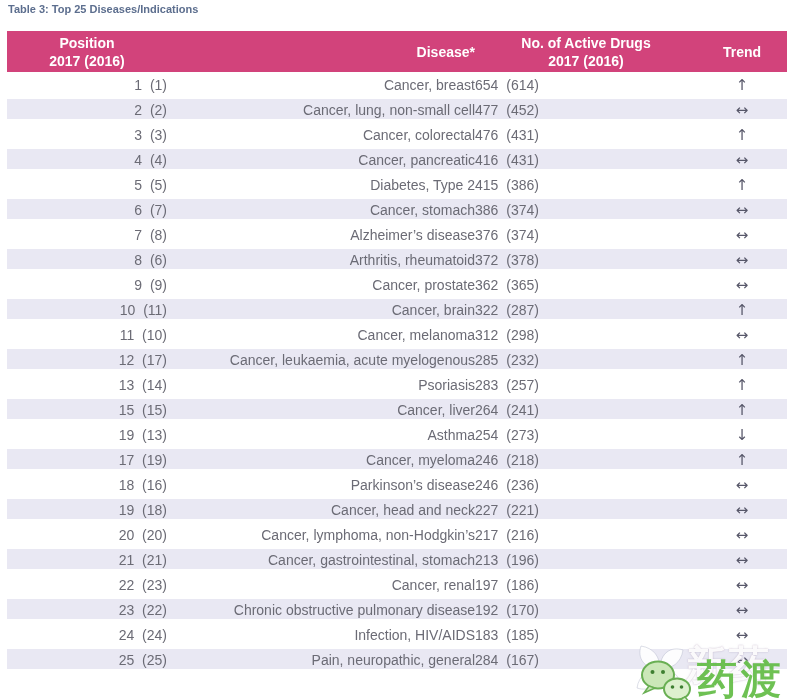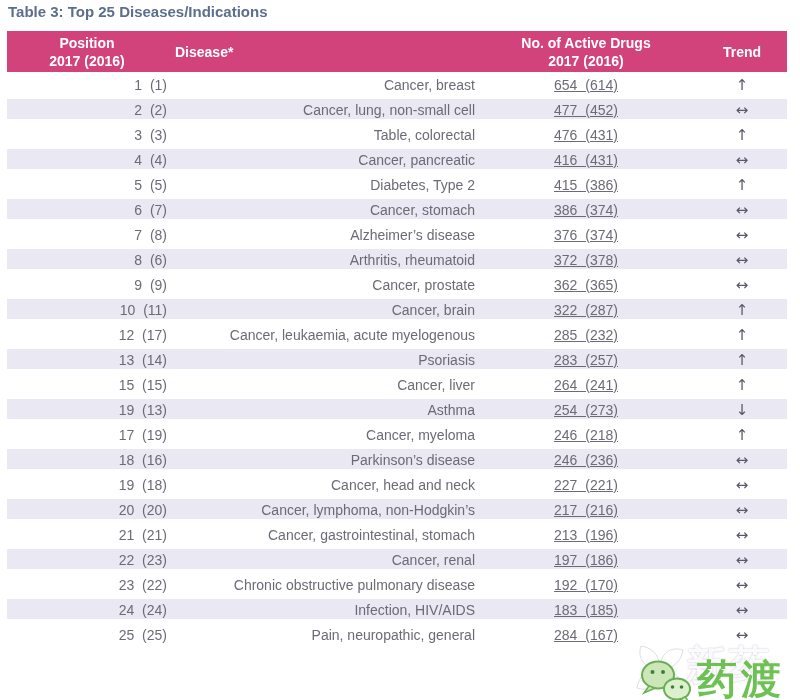--- a/index.html
+++ b/index.html
@@ -11,21 +11,21 @@
     height: 700px;
     background: #ffffff;
     position: relative;
     overflow: hidden;
     font-family: "Liberation Sans", sans-serif;
   }
   .page-title {
     position: absolute;
     left: 8px;
     top: 3px;
-    font-size: 15px;
+    font-size: 11px;
     font-weight: bold;
     color: #5C6E8E;
   }
   table.report-table {
     position: absolute;
     left: 7px;
     top: 31px;
     width: 780px;
     border-collapse: collapse;
     table-layout: fixed;
@@ -33,37 +33,37 @@
   thead th {
     background: #D2437B;
     color: #ffffff;
     font-size: 14px;
     font-weight: bold;
     height: 41px;
     line-height: 18px;
     vertical-align: middle;
     padding: 0;
   }
-  th.disease { text-align: left; padding-left: 8px; }
+  th.disease { text-align: right; padding-left: 8px; }
   th.pos, th.drugs, th.trend { text-align: center; }
   tbody td {
     height: 25px;
     font-size: 14px;
     color: #6B6B75;
     padding: 0;
     vertical-align: middle;
     white-space: nowrap;
     overflow: hidden;
   }
   tbody tr:nth-child(even) td {
     background: linear-gradient(180deg, #ffffff 0px, #ffffff 2px, #E9E8F3 2px, #E9E8F3 22px, #ffffff 22px);
   }
   td.pos { text-align: right; word-spacing: 4px; }
   td.disease { text-align: right; padding-left: 8px; }
-  td.drugs { text-align: center; word-spacing: 4px; text-decoration: underline; }
+  td.drugs { text-align: left; word-spacing: 4px; }
   td.trend {
     text-align: center;
     font-family: "DejaVu Sans", sans-serif;
     color: #575769;
     font-size: 15px;
   }
   
   .wm { position: absolute; pointer-events: none; }
   .wm-pinwheel { left: 633px; top: 642px; width: 54px; height: 54px; }
   .wm-cn-white {
@@ -116,21 +116,21 @@
         <td class="trend">↑</td>
       </tr>
       <tr>
         <td class="pos">2 (2)</td>
         <td class="disease">Cancer, lung, non-small cell</td>
         <td class="drugs">477 (452)</td>
         <td class="trend">↔</td>
       </tr>
       <tr>
         <td class="pos">3 (3)</td>
-        <td class="disease">Table, colorectal</td>
+        <td class="disease">Cancer, colorectal</td>
         <td class="drugs">476 (431)</td>
         <td class="trend">↑</td>
       </tr>
       <tr>
         <td class="pos">4 (4)</td>
         <td class="disease">Cancer, pancreatic</td>
         <td class="drugs">416 (431)</td>
         <td class="trend">↔</td>
       </tr>
       <tr>
@@ -161,20 +161,26 @@
         <td class="pos">9 (9)</td>
         <td class="disease">Cancer, prostate</td>
         <td class="drugs">362 (365)</td>
         <td class="trend">↔</td>
       </tr>
       <tr>
         <td class="pos">10 (11)</td>
         <td class="disease">Cancer, brain</td>
         <td class="drugs">322 (287)</td>
         <td class="trend">↑</td>
+      </tr>
+      <tr>
+        <td class="pos">11 (10)</td>
+        <td class="disease">Cancer, melanoma</td>
+        <td class="drugs">312 (298)</td>
+        <td class="trend">↔</td>
       </tr>
       <tr>
         <td class="pos">12 (17)</td>
         <td class="disease">Cancer, leukaemia, acute myelogenous</td>
         <td class="drugs">285 (232)</td>
         <td class="trend">↑</td>
       </tr>
       <tr>
         <td class="pos">13 (14)</td>
         <td class="disease">Psoriasis</td>

